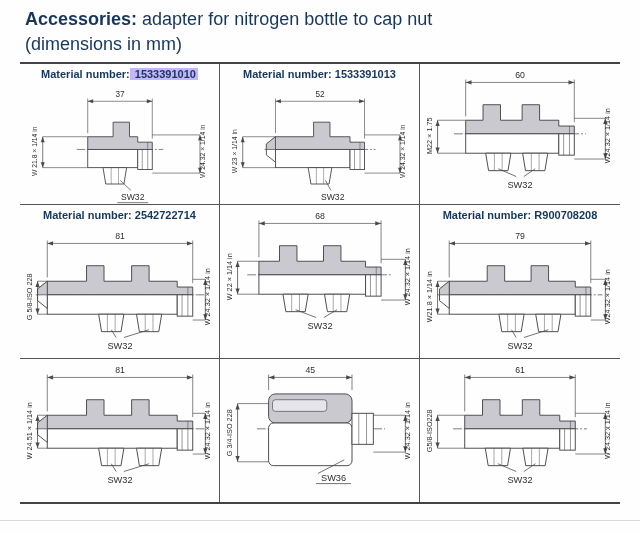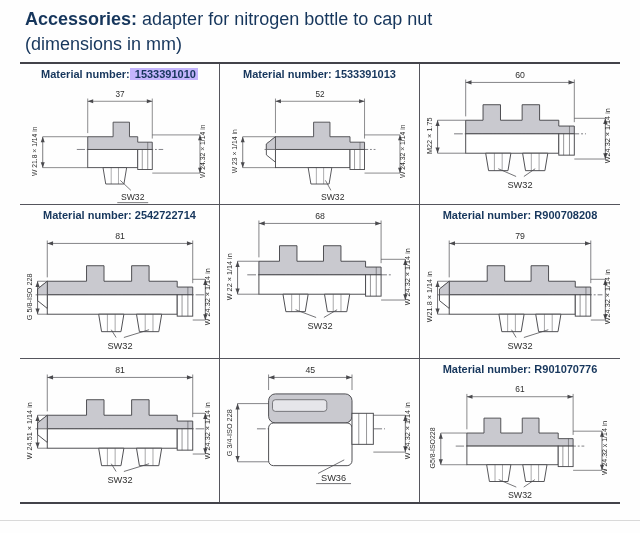--- a/index.html
+++ b/index.html
@@ -358,21 +358,20 @@
             <polygon points="186,58 183.8,64 188.2,64" fill="#4a4a4e"></polygon>
             <polygon points="186,96 183.8,90 188.2,90" fill="#4a4a4e"></polygon>
             <text x="191" y="74" font-size="7.5" text-anchor="middle" transform="rotate(-90 191 74)">W 24.32 × 1/14 in</text>
             <line x1="123" y1="104" x2="96" y2="118" stroke="#4a4a4e" stroke-width="0.8"></line>
             <text x="112" y="126" font-size="9.5" text-anchor="middle">SW36</text>
             <line x1="94" y1="128.5" x2="130" y2="128.5" stroke="#4a4a4e" stroke-width="0.8"></line>
           </svg>
         </div>
       </div>
       <div class="cell last-col last-row">
-        <div class="mat" style="color: rgb(22, 54, 92);"><span>Material number:</span><span class="num"> R901070776</span></div>
         <div class="draw">
           <svg viewBox="0 0 196 132" width="196" height="128">
             <line x1="29" y1="72" x2="167" y2="72" stroke="#56565c" stroke-width="0.8" stroke-dasharray="9 2 2 2"></line>
             <path d="M 41 72 L 41 58 L 59.36 58 L 59.36 42 L 77.36 42 L 77.36 58 L 100.39999999999999 58 L 100.39999999999999 42 L 118.39999999999999 42 L 118.39999999999999 58 L 139 58 L 139 64 L 155 64 L 155 72 Z" fill="#c9c9cf" stroke="#4a4a4e" stroke-width="1"></path>
             <rect x="41" y="72" width="98" height="20" fill="#fff" stroke="#4a4a4e" stroke-width="1"></rect>
             <rect x="139" y="72" width="16" height="22" fill="#fff" stroke="#4a4a4e" stroke-width="1"></rect>
             <line x1="144" y1="72" x2="144" y2="94" stroke="#4a4a4e" stroke-width="0.6"></line>
             <line x1="150" y1="64" x2="150" y2="94" stroke="#4a4a4e" stroke-width="0.6"></line>
             <polygon points="62.19999999999999,92 88.19999999999999,92 85.19999999999999,110 65.19999999999999,110" fill="#fff" stroke="#4a4a4e" stroke-width="1"></polygon>
             <line x1="71.19999999999999" y1="92" x2="71.19999999999999" y2="110" stroke="#4a4a4e" stroke-width="0.5"></line>

